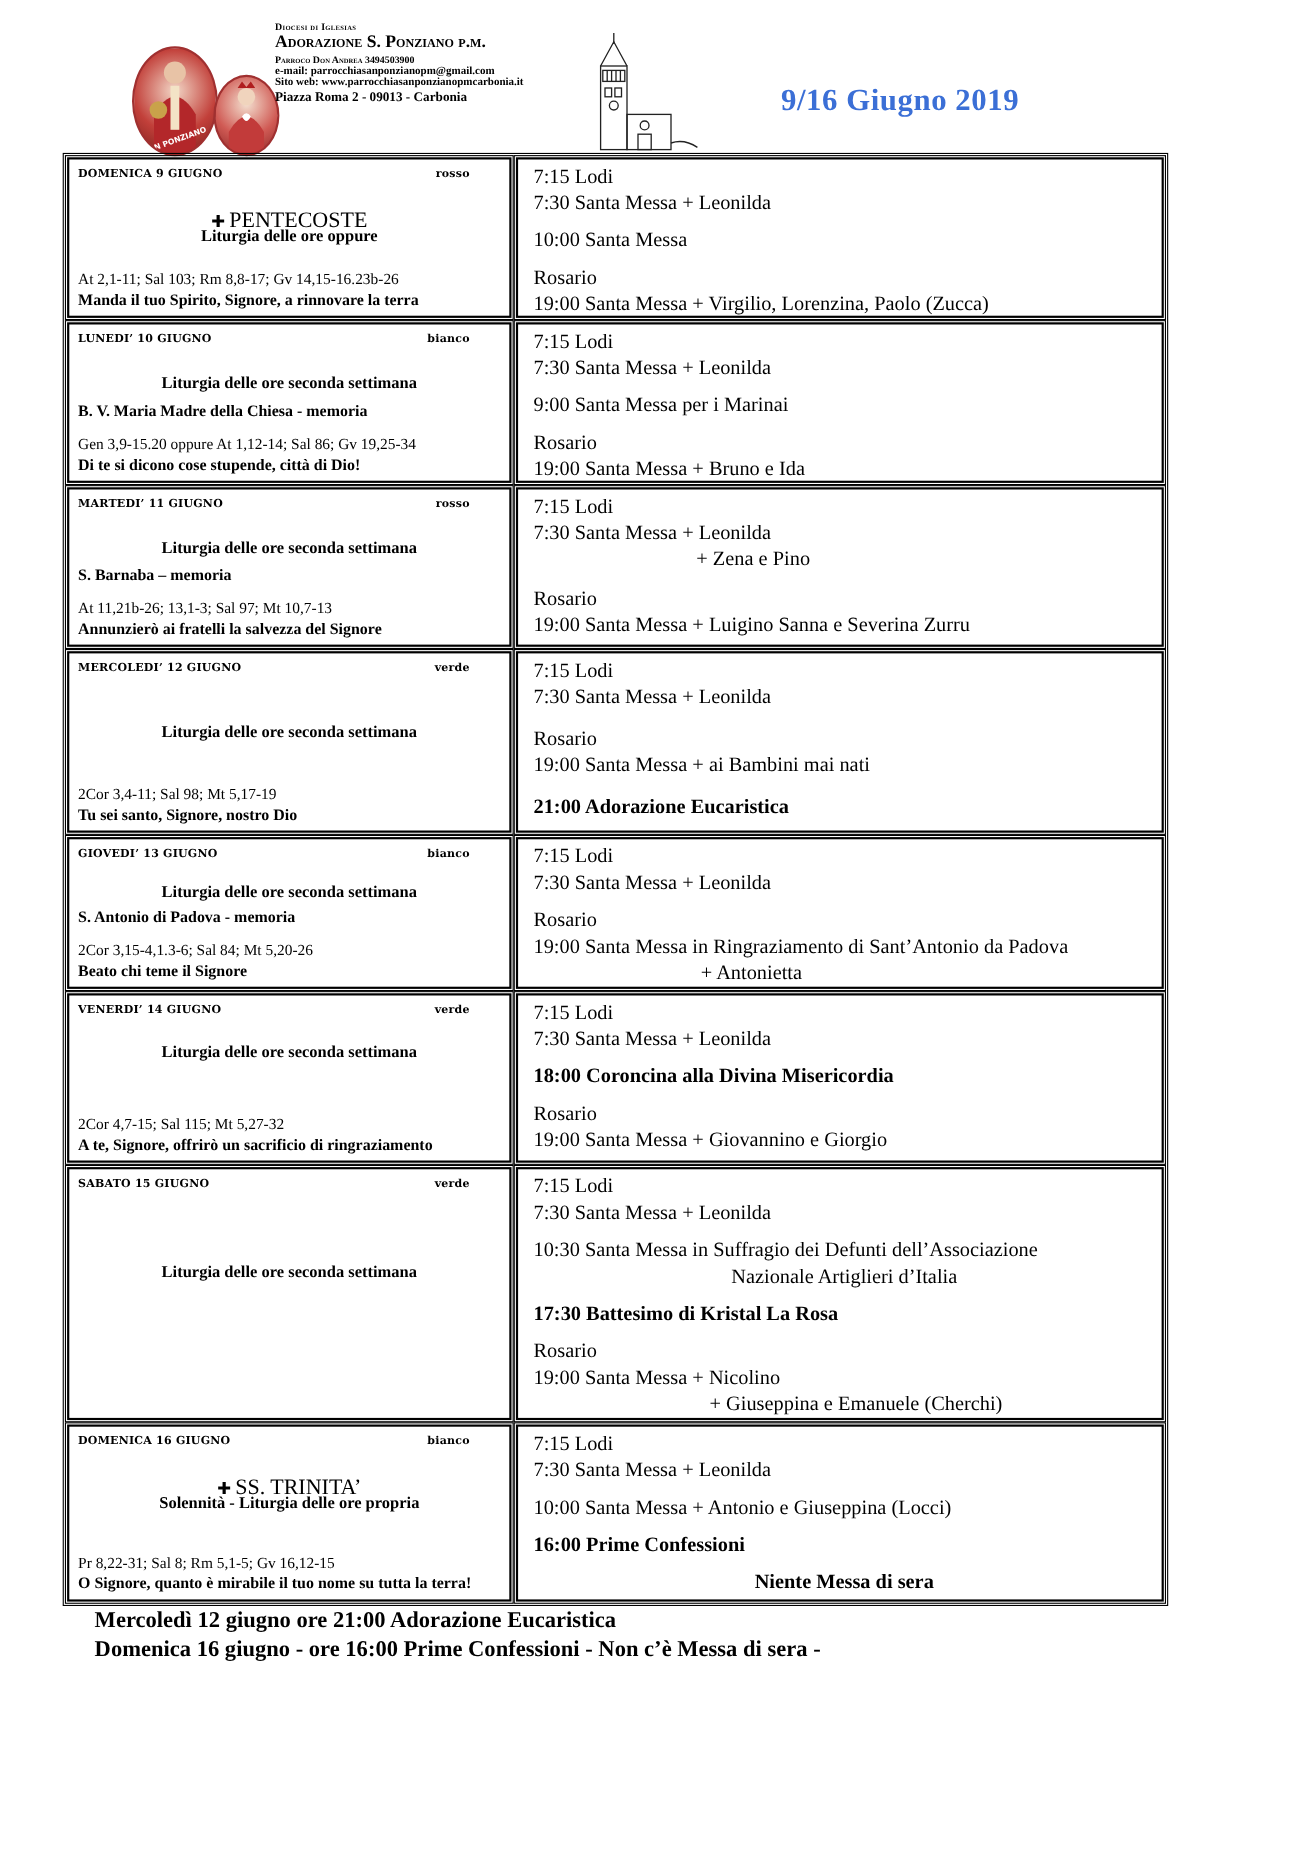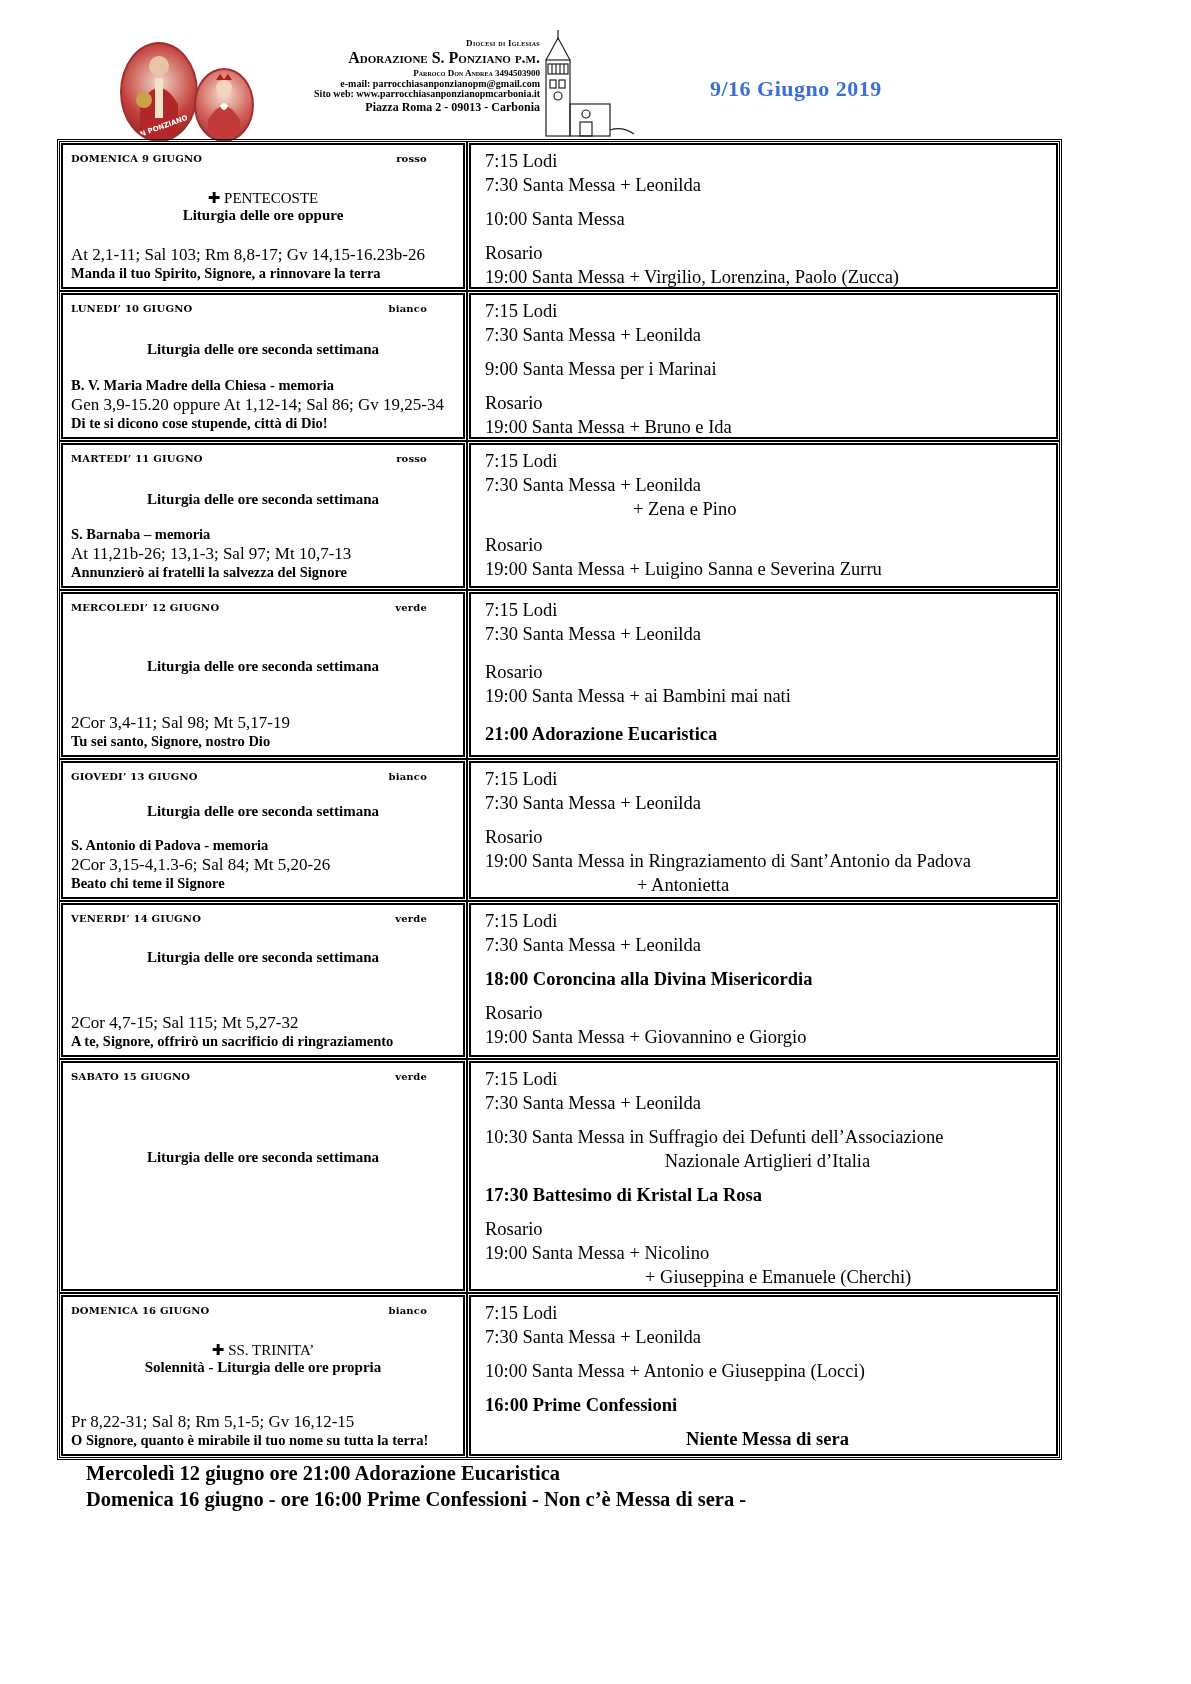--- a/index.html
+++ b/index.html
@@ -4,46 +4,46 @@
 <style>
   html, body { margin: 0; padding: 0; background: #ffffff; }
   body { width: 1191px; height: 1684px; position: relative; overflow: hidden; font-family: "Liberation Serif", "DejaVu Serif", serif; color: #000; }
 
   
   .header { position: absolute; left: 0; top: 0; width: 1191px; height: 140px; }
   .medal { position: absolute; border-radius: 50%; border: 2px solid #a03030; background: radial-gradient(circle at 50% 40%, #f2d6c6 0%, #c2403a 55%, #7a1d1b 100%); overflow: hidden; }
   .medal-1 { left: 120px; top: 42px; width: 74px; height: 96px; }
   .medal-2 { left: 194px; top: 68px; width: 56px; height: 70px; background: radial-gradient(circle at 50% 35%, #f3dfcf 0%, #d05a54 55%, #8a2524 100%); }
   .medal-label { position: absolute; bottom: 8px; left: 0; right: 0; text-align: center; font-family: "DejaVu Sans", sans-serif; font-size: 7px; font-weight: bold; color: #fff; transform: rotate(-20deg); }
-  .parish-block { position: absolute; left: 250px; top: 39px; width: 290px; text-align: right; line-height: 1.05; }
+  .parish-block { position: absolute; left: 250px; top: 20px; width: 290px; text-align: left; line-height: 1.05; }
   .diocese { font-size: 9px; font-weight: bold; font-variant: small-caps; letter-spacing: 0.3px; }
   .parish-name { font-size: 16px; font-weight: bold; font-variant: small-caps; margin-top: 2px; }
   .parroco { font-size: 9px; font-weight: bold; font-variant: small-caps; margin-top: 2px; }
   .contact { font-size: 10px; font-weight: bold; }
   .address { font-size: 12px; font-weight: bold; margin-top: 1px; }
   .tower { position: absolute; left: 536px; top: 30px; width: 100px; height: 108px; }
-  .date-title { position: absolute; left: 710px; top: 76px; font-size: 22px; font-weight: bold; color: #3b6fd6; letter-spacing: 0.5px; }
+  .date-title { position: absolute; left: 710px; top: 76px; font-size: 28px; font-weight: bold; color: #3b6fd6; letter-spacing: 0.5px; }
 
   
   .table-outer { position: absolute; left: 57px; top: 139px; width: 1005px; height: 1321px; border: 1px solid #000; box-sizing: border-box; }
   .row { position: absolute; left: 61px; width: 997px; }
   .cell { position: absolute; top: 0; bottom: 0; border: 2px solid #000; box-sizing: border-box; outline: 1px solid #000; outline-offset: 1px; }
   .cell-left { left: 0; width: 404px; }
   .cell-right { left: 408px; width: 589px; }
 
   .day-head { position: absolute; left: 8px; right: 36px; top: 8px; font-family: "DejaVu Serif", serif; font-weight: bold; font-size: 10px; letter-spacing: 0.2px; }
   .day-name { float: left; }
   .day-color { float: right; }
   .feast { position: absolute; left: 0; right: 0; text-align: center; font-size: 15px; font-weight: bold; }
   .feast .cross { font-family: "DejaVu Sans", sans-serif; font-size: 15px; }
-  .feast-name { font-weight: normal; font-size: 15px; }
+  .feast-name { font-weight: normal; font-size: 20px; }
   .liturgia { position: absolute; left: 0; right: 0; text-align: center; font-size: 15px; font-weight: bold; }
   .bottom-block { position: absolute; left: 8px; right: 6px; bottom: 4px; font-size: 14.5px; line-height: 19px; }
   .memoria { font-weight: bold; }
-  .readings { font-weight: normal; font-size: 17px; }
+  .readings { font-weight: normal; font-size: 14px; margin-top: 11px; }
   .antiphon { font-weight: bold; }
 
   .sched { position: absolute; left: 14px; right: 6px; top: 4px; font-size: 18.5px; line-height: 24px; }
   .sched .line { white-space: nowrap; }
   .sched .gap { height: 10px; }
   .sched .bold { font-weight: bold; }
   .sched .indent1 { padding-left: 150px; }
   .sched .center { text-align: center; }
 
   

